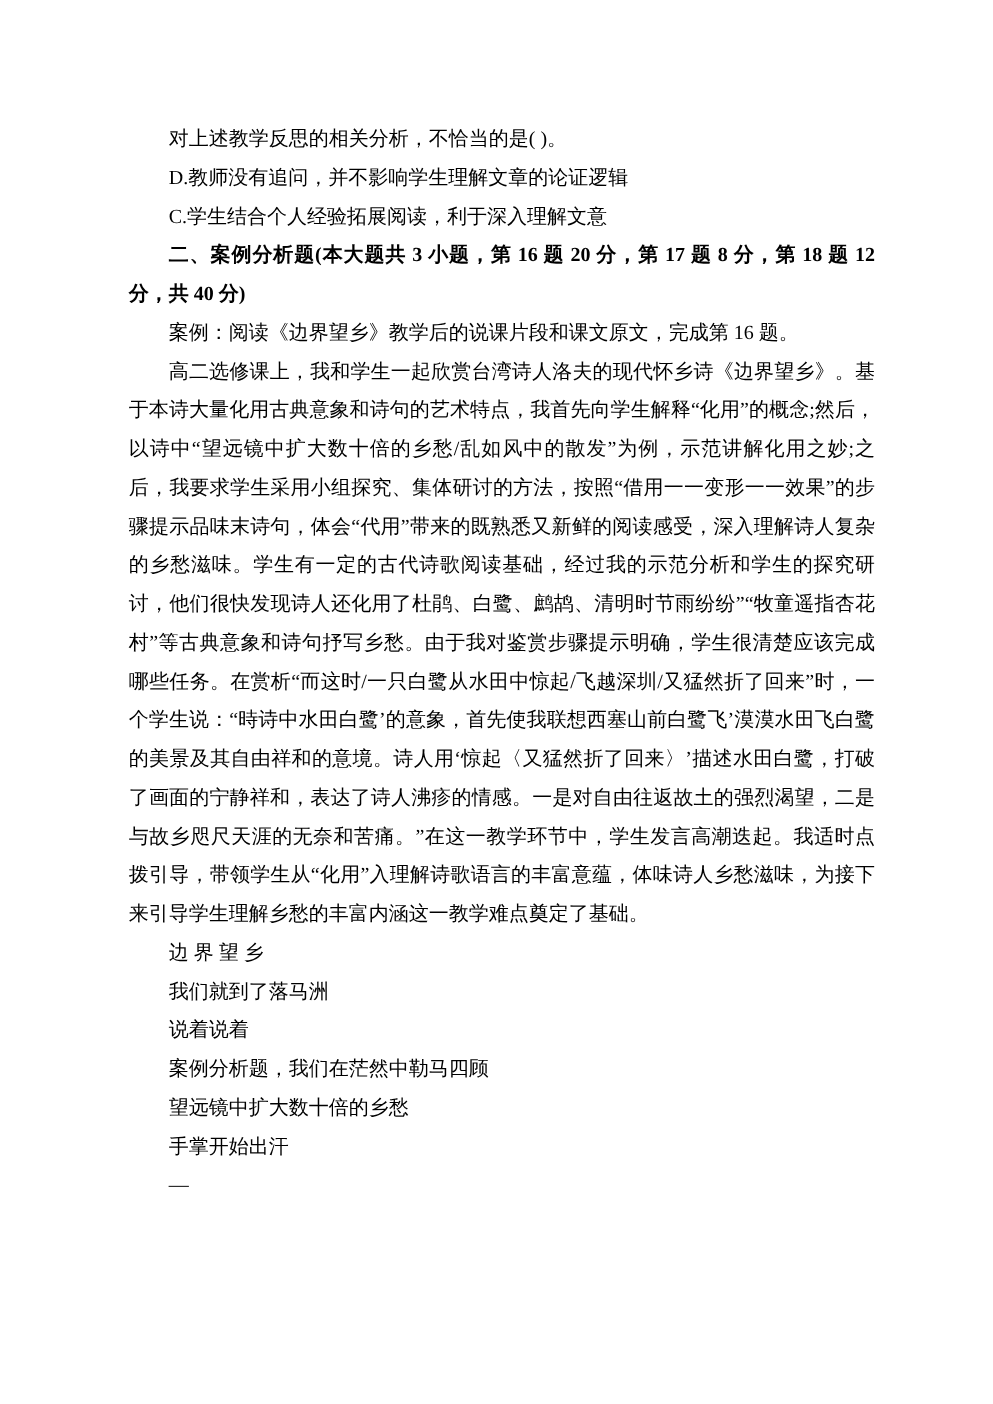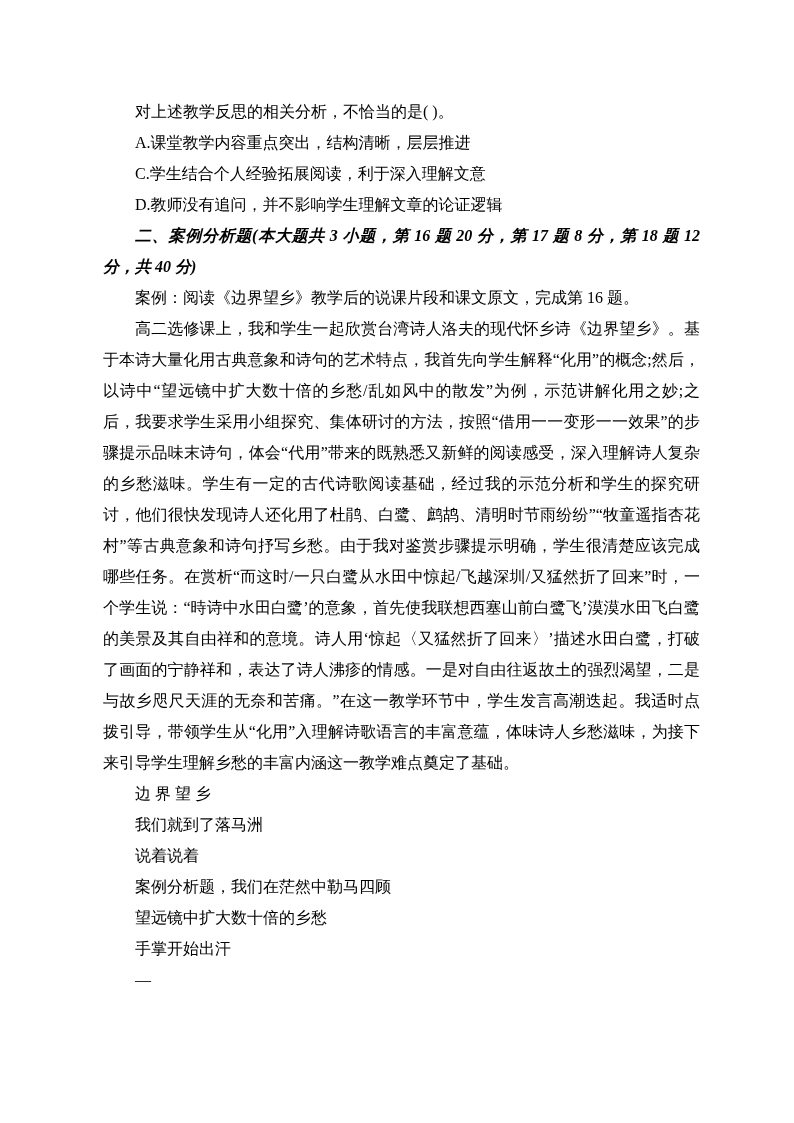--- a/index.html
+++ b/index.html
@@ -23,43 +23,41 @@
   .page p {
     margin: 0;
     text-indent: 2em;
     text-align: justify;
   }
   .question-stem {
     margin-bottom: 9px;
   }
   .section-heading {
     font-weight: bold;
-    font-style: italic;
   }
   .poem-line {
     text-indent: 1.5em;
     text-align: left;
     font-family: Liberation Serif, serif;
   }
   .bottom-dash {
     text-indent: 0.2em;
     margin-top: 9px;
     text-align: left;
   }
 </style>
 </head>
 <body>
 
 <div class="page">
 
   <p class="question-stem">对上述教学反思的相关分析，不恰当的是( )。</p>
 
-  <p>A.课堂教学内容重点突出，结构清晰，层层推进</p>
+  <p>D.教师没有追问，并不影响学生理解文章的论证逻辑</p>
   <p>C.学生结合个人经验拓展阅读，利于深入理解文意</p>
-  <p>D.教师没有追问，并不影响学生理解文章的论证逻辑</p>
 
   <p class="section-heading">二、案例分析题(本大题共 3 小题，第 16 题 20 分，第 17 题 8 分，第 18 题 12 分，共 40 分)</p>
 
   <p>案例：阅读《边界望乡》教学后的说课片段和课文原文，完成第 16 题。</p>
 
   <p>高二选修课上，我和学生一起欣赏台湾诗人洛夫的现代怀乡诗《边界望乡》。基于本诗大量化用古典意象和诗句的艺术特点，我首先向学生解释“化用”的概念;然后，以诗中“望远镜中扩大数十倍的乡愁/乱如风中的散发”为例，示范讲解化用之妙;之后，我要求学生采用小组探究、集体研讨的方法，按照“借用一一变形一一效果”的步骤提示品味末诗句，体会“代用”带来的既熟悉又新鲜的阅读感受，深入理解诗人复杂的乡愁滋味。学生有一定的古代诗歌阅读基础，经过我的示范分析和学生的探究研讨，他们很快发现诗人还化用了杜鹃、白鹭、鹧鸪、清明时节雨纷纷”“牧童遥指杏花村”等古典意象和诗句抒写乡愁。由于我对鉴赏步骤提示明确，学生很清楚应该完成哪些任务。在赏析“而这时/一只白鹭从水田中惊起/飞越深圳/又猛然折了回来”时，一个学生说：“時诗中水田白鹭’的意象，首先使我联想西塞山前白鹭飞’漠漠水田飞白鹭的美景及其自由祥和的意境。诗人用‘惊起〈又猛然折了回来〉’描述水田白鹭，打破了画面的宁静祥和，表达了诗人沸疹的情感。一是对自由往返故土的强烈渴望，二是与故乡咫尺天涯的无奈和苦痛。”在这一教学环节中，学生发言高潮迭起。我适时点拨引导，带领学生从“化用”入理解诗歌语言的丰富意蕴，体味诗人乡愁滋味，为接下来引导学生理解乡愁的丰富内涵这一教学难点奠定了基础。</p>
 
   <p class="poem-line">边 界 望 乡</p>
 
 

